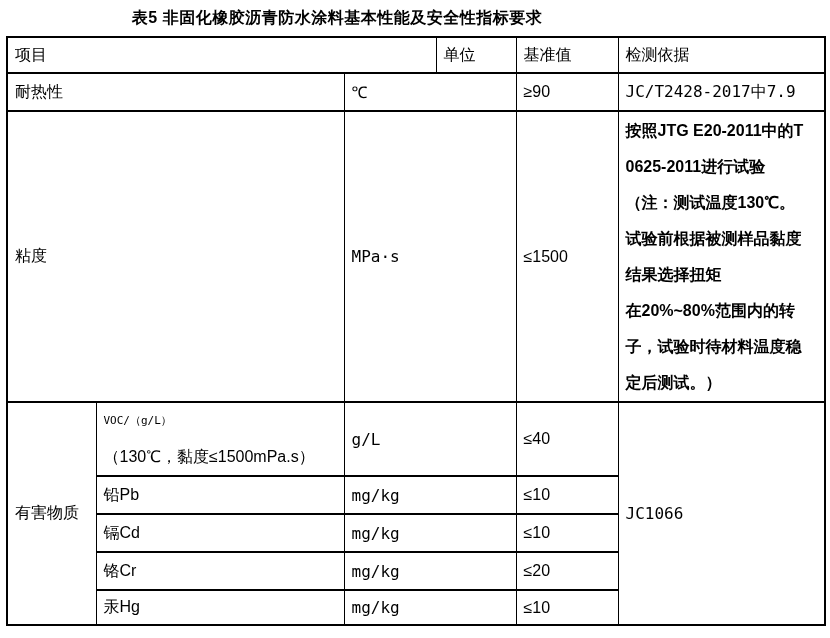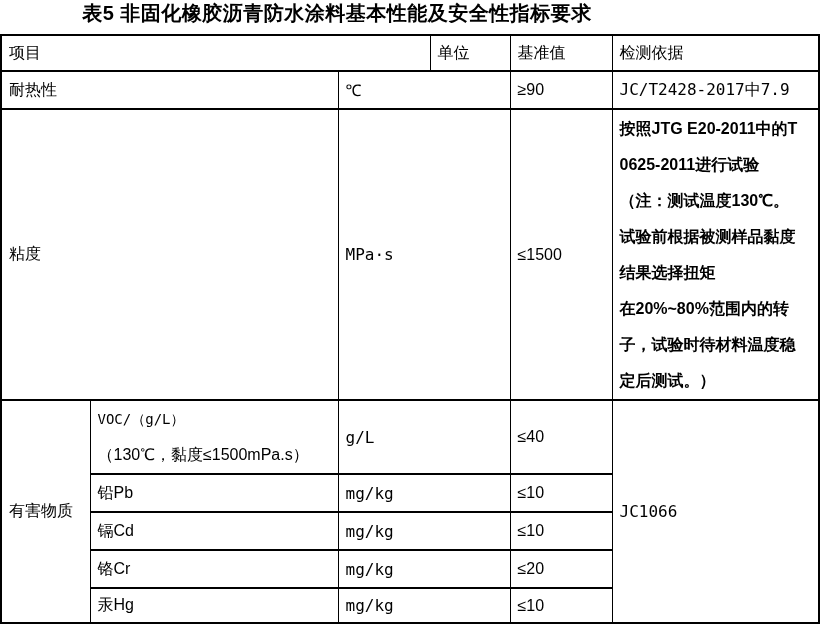--- a/index.html
+++ b/index.html
@@ -13,46 +13,47 @@
     overflow: hidden;
   }
   .page {
     position: relative;
     width: 830px;
     height: 638px;
   }
   .doc-title {
     width: 674px;
     text-align: center;
-    font-size: 20px;
+    font-size: 16px;
     font-weight: bold;
-    padding-top: 0;
+    padding-top: 8px;
     padding-bottom: 7px;
     letter-spacing: 0.5px;
   }
   table.spec {
     border-collapse: collapse;
     table-layout: fixed;
+    margin-left: 6px;
     width: 818px;
     border: 2px solid #000000;
   }
   table.spec td {
     border-left: 1px solid #000000;
     border-right: 1px solid #000000;
     border-top: 2px solid #000000;
     border-bottom: 2px solid #000000;
     padding: 0 6px 0 7px;
     font-size: 16px;
     vertical-align: middle;
     overflow: hidden;
     background: #ffffff;
   }
   .mono {
     font-family: "DejaVu Sans Mono", monospace;
-    font-size: 14px;
+    font-size: 11px;
   }
   .pre {
     white-space: pre-line;
     font-weight: bold;
   }
   .note-cell {
     line-height: 36px;
     font-size: 15.5px;
     vertical-align: middle;
   }

